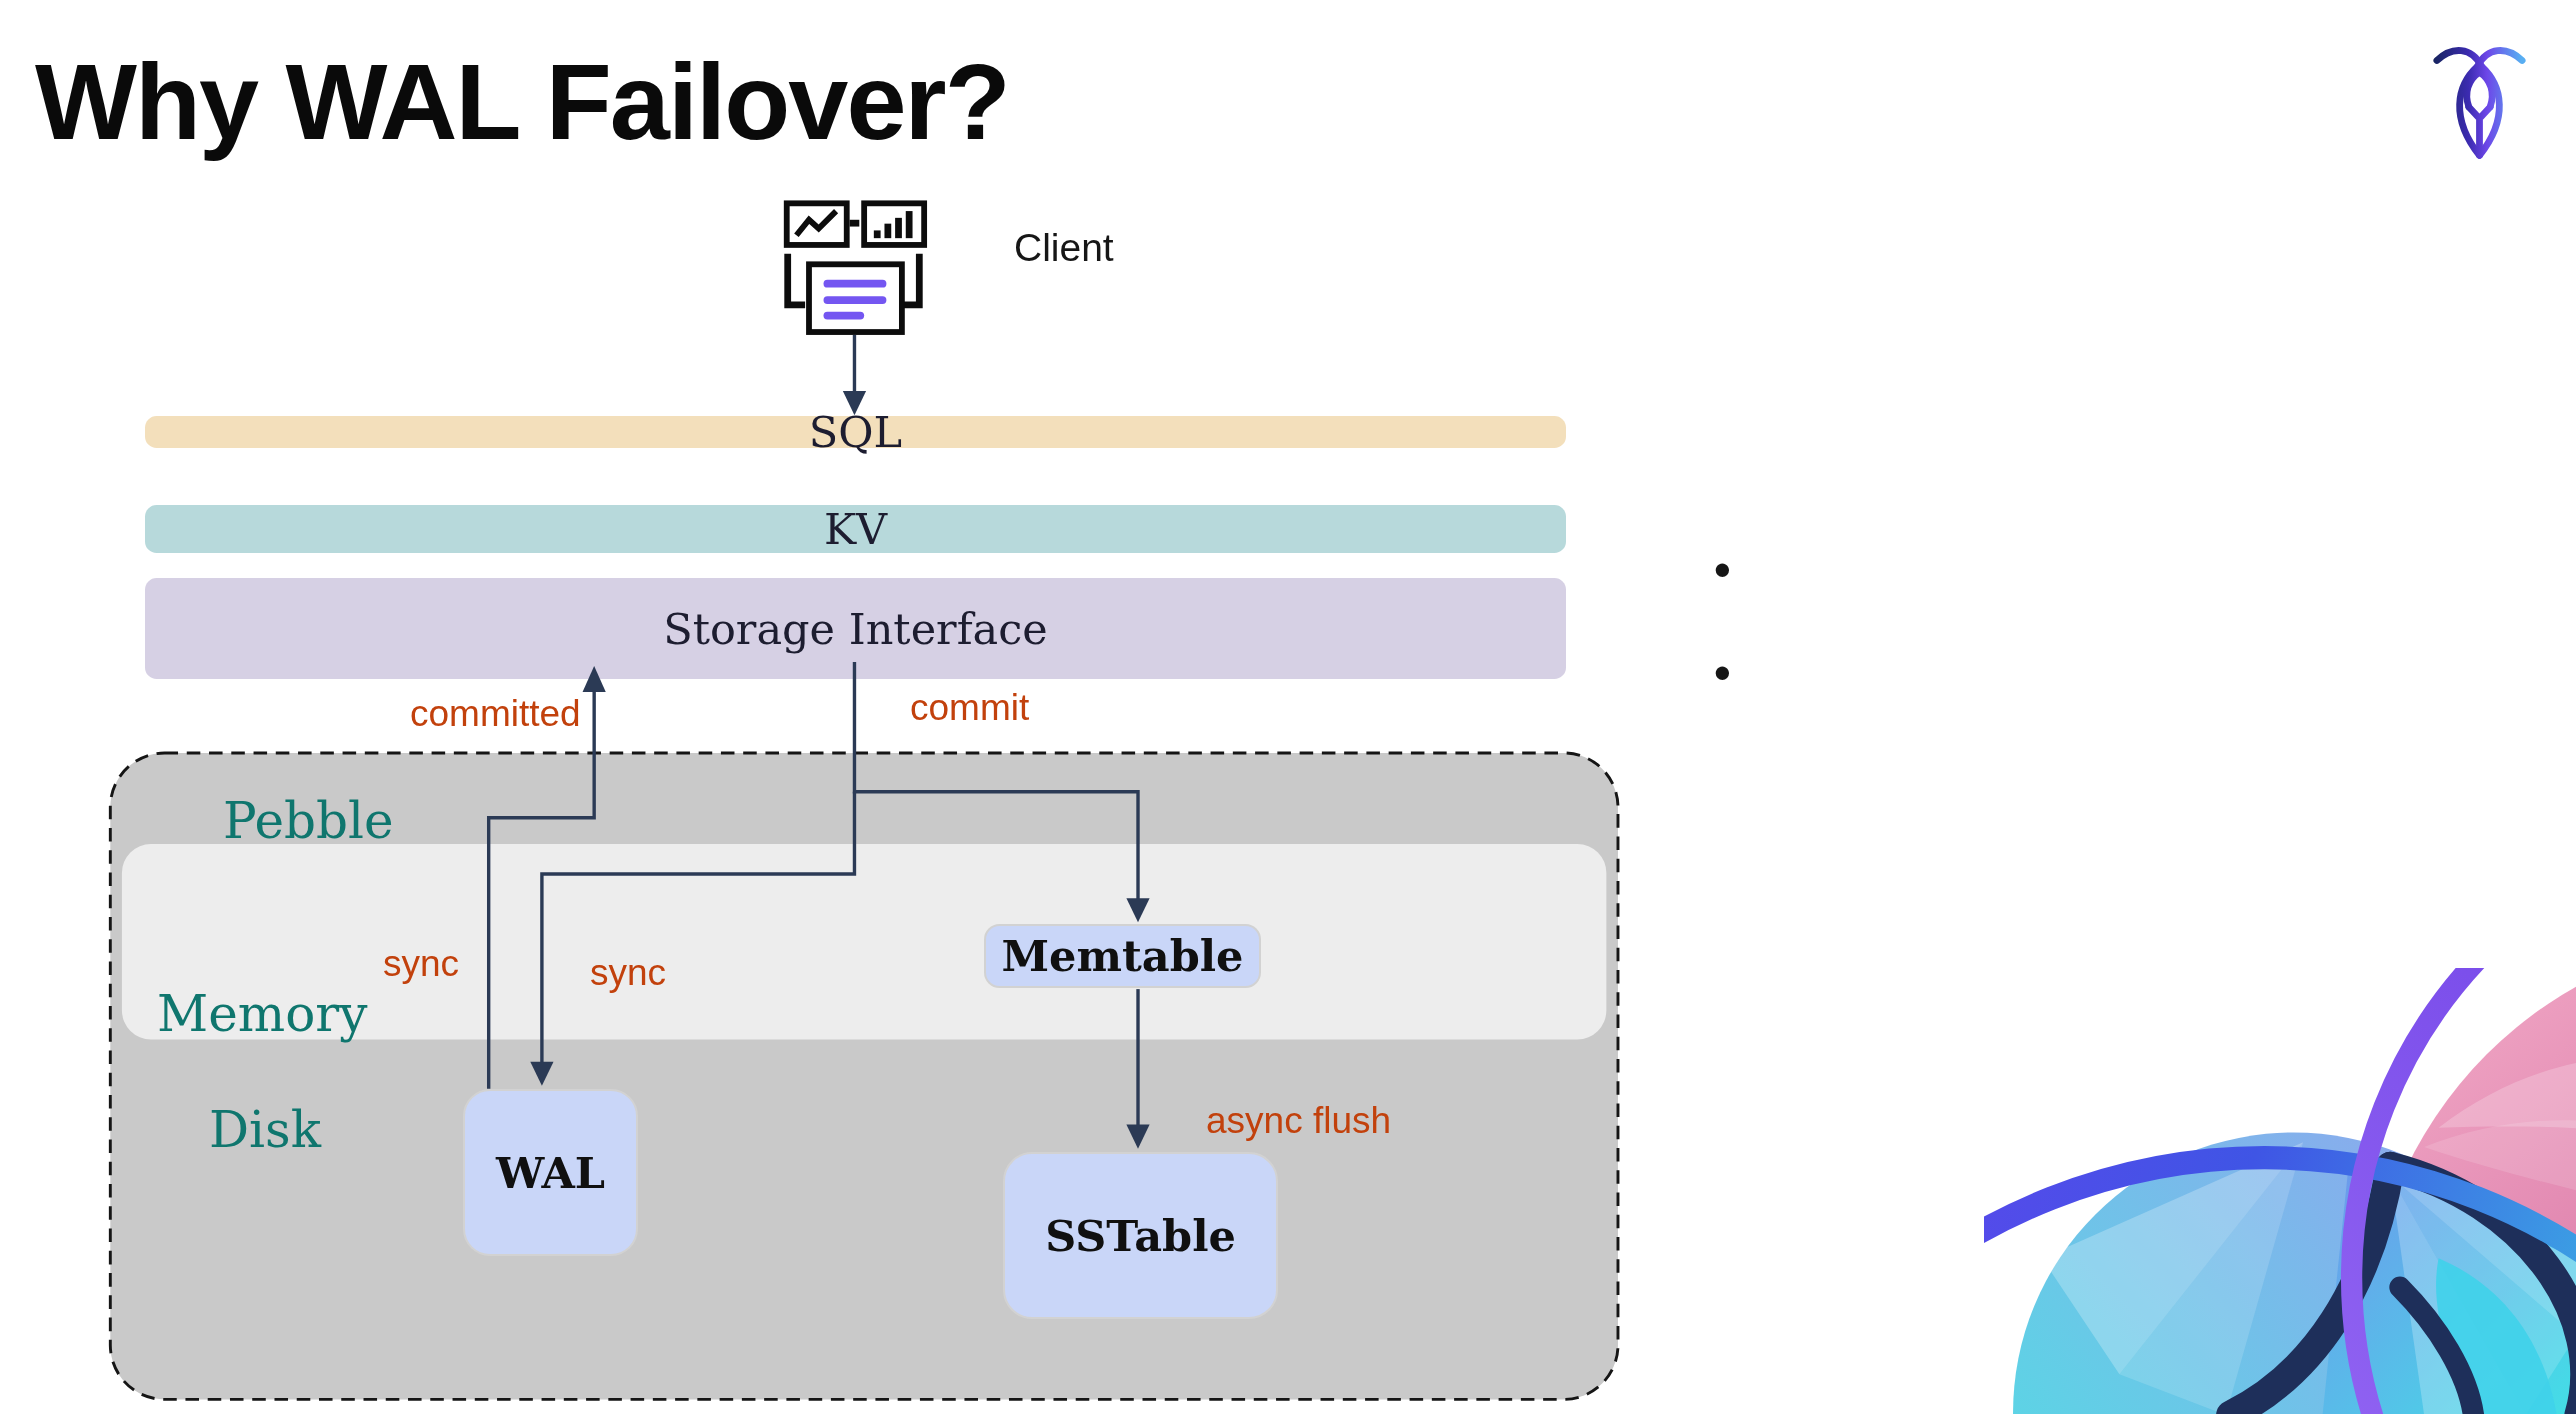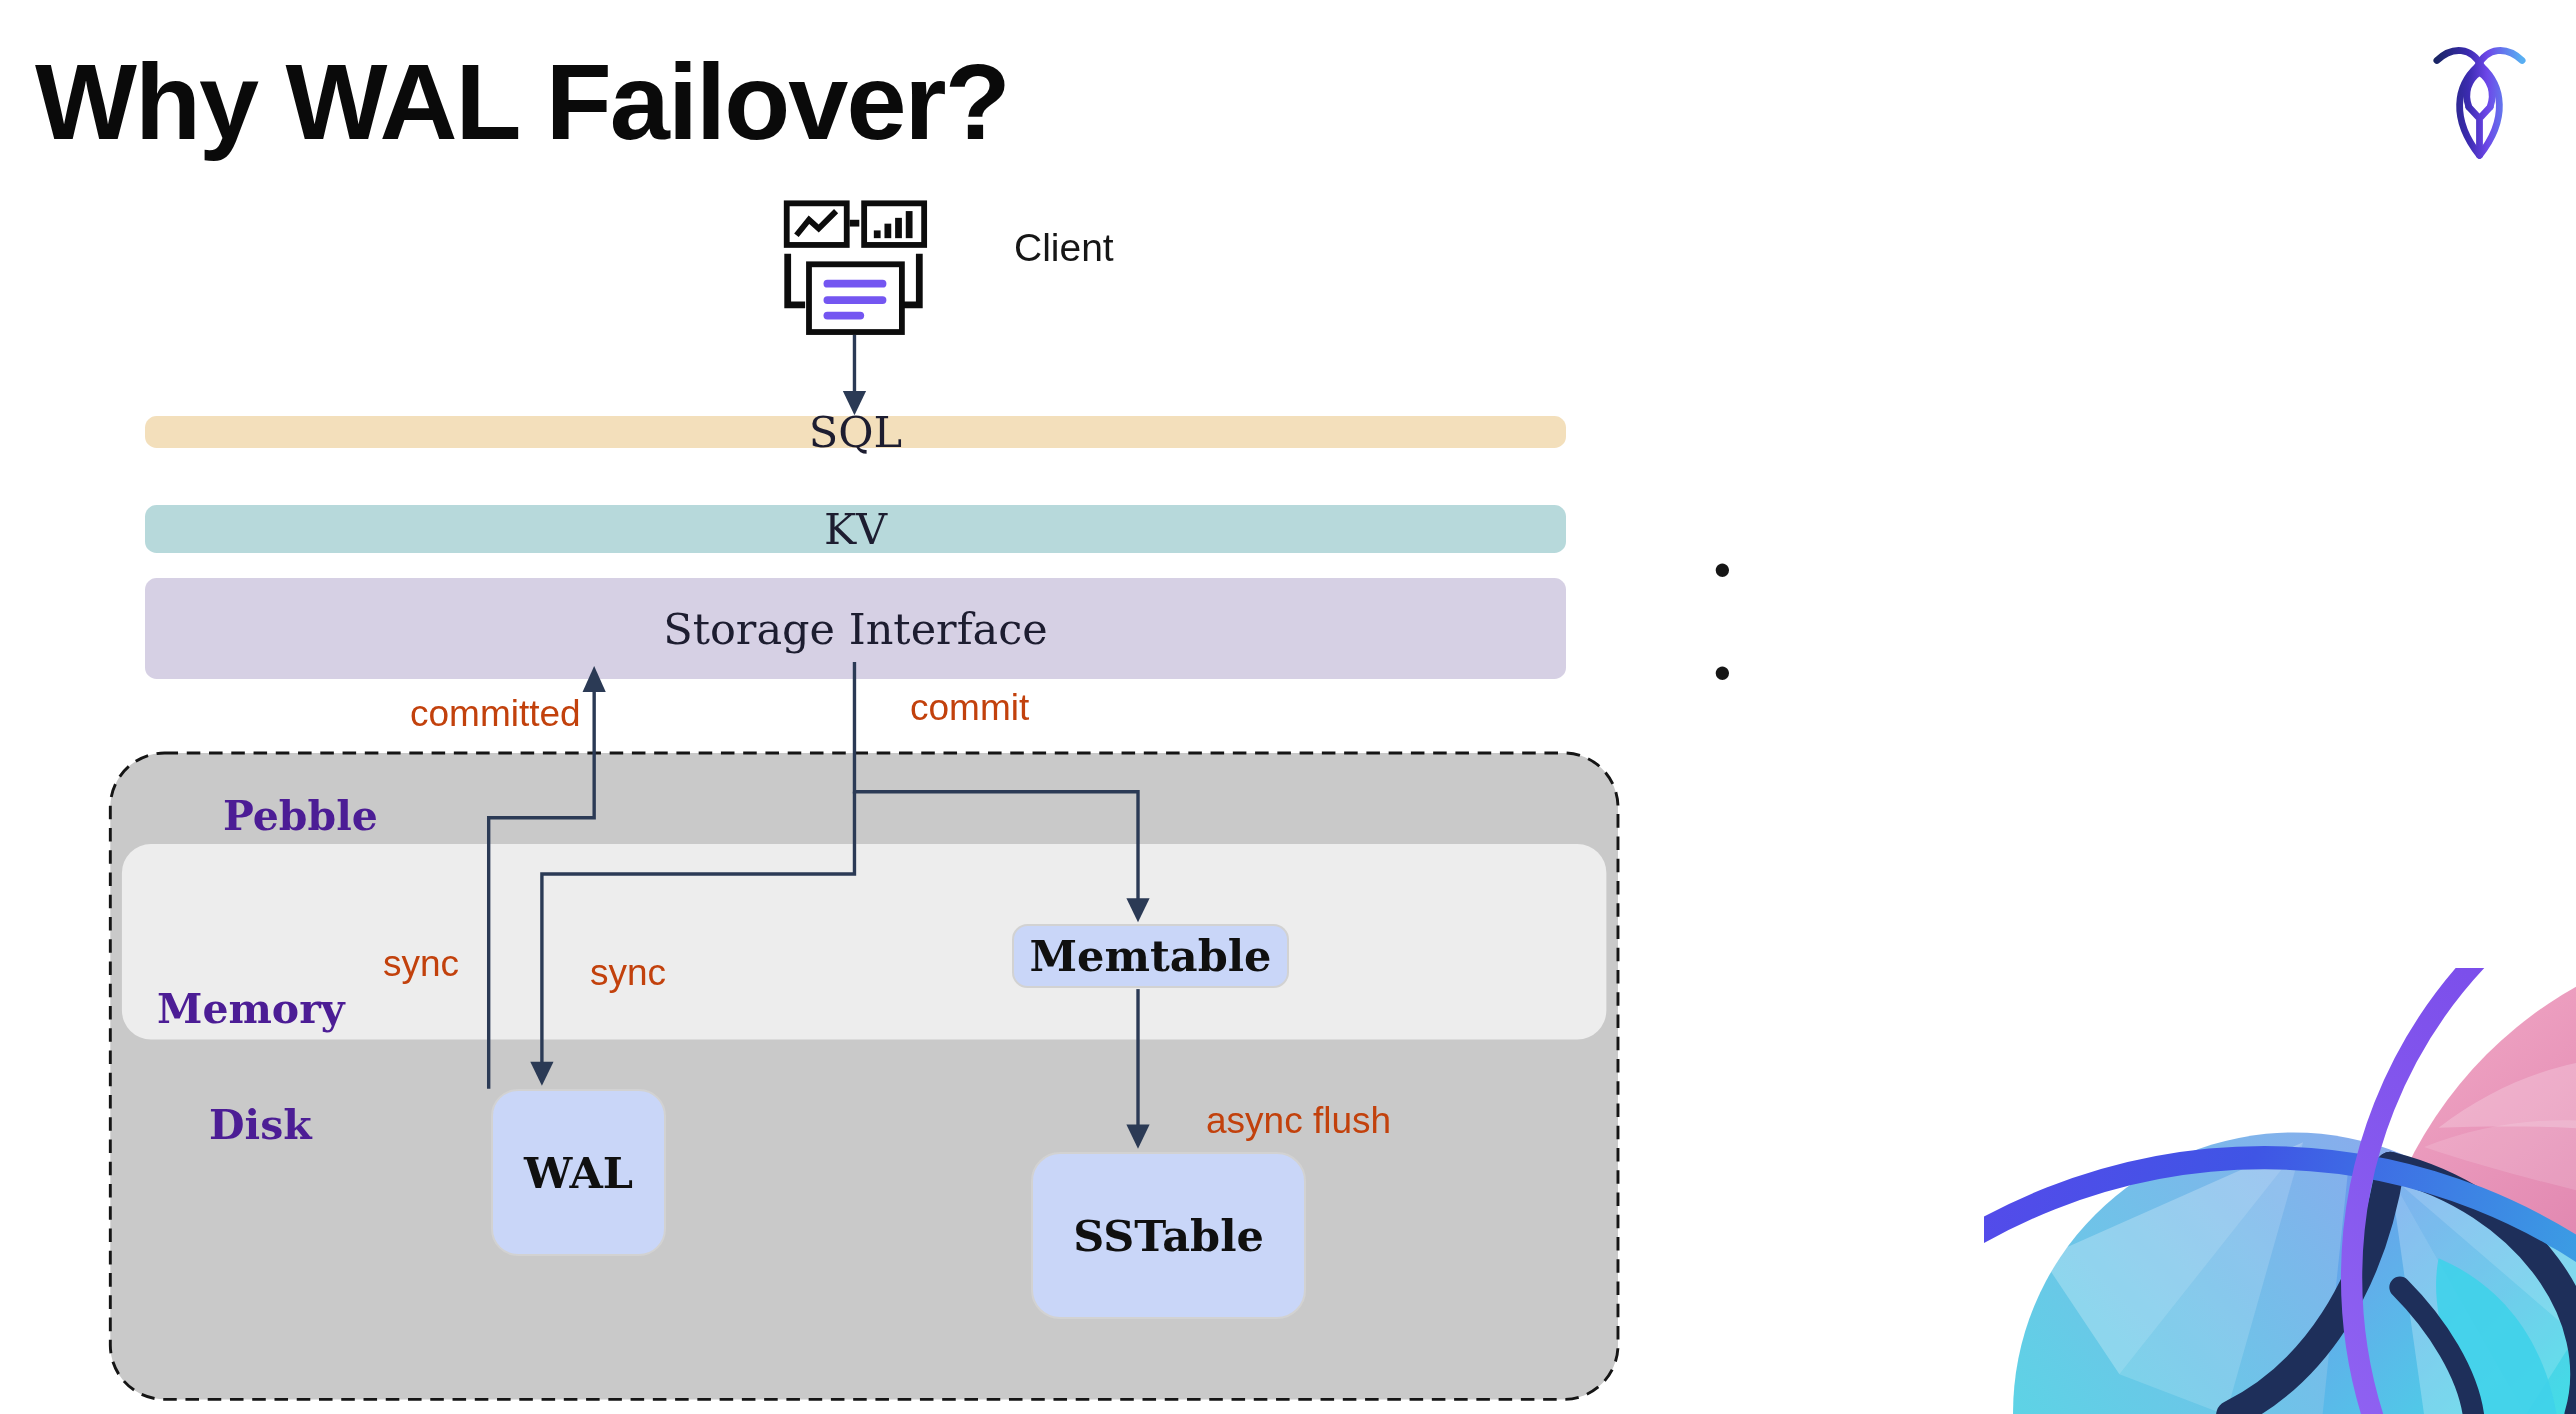--- a/index.html
+++ b/index.html
@@ -13,25 +13,25 @@
        font-family:"Liberation Sans","DejaVu Sans",sans-serif;color:#141414;}
   .abs{position:absolute;}
   .title{left:35px;top:39px;font-size:108px;font-weight:700;letter-spacing:-1.9px;color:#0a0a0a;
          font-family:"Liberation Sans","DejaVu Sans",sans-serif;}
   .layer-bar{left:145px;width:1421px;border-radius:11.6px;display:flex;align-items:center;justify-content:center;
              font-family:"DejaVu Serif","Liberation Serif",serif;font-size:43px;color:#1d1d30;z-index:1;}
   #bar-sql{top:416px;height:32px;background:var(--sql-bar);}
   #bar-kv{top:505px;height:48px;background:var(--kv-bar);}
   #bar-storage{top:578px;height:101px;background:var(--storage-bar);}
   .overlay{left:0;top:0;z-index:2;pointer-events:none;}
-  .serif-label{font-family:"DejaVu Serif","Liberation Serif",serif;font-size:41px;color:#4c1d95;z-index:3;white-space:nowrap;font-weight:bold;}
+  .serif-label{font-family:"DejaVu Serif","Liberation Serif",serif;font-size:50px;color:#0f766e;z-index:3;white-space:nowrap;}
   .edge-label{font-size:37px;color:#c2410c;z-index:3;white-space:nowrap;text-align:right;}
   .client-label{left:1014px;top:226px;font-size:39px;color:#161616;z-index:3;}
   .node-box{background:var(--box-fill);border:2.9px solid var(--box-border);display:flex;align-items:center;justify-content:center;
-            font-family:"DejaVu Serif","Liberation Serif",serif;font-weight:700;font-size:43px;color:#101010;z-index:3;margin-left:28px;}
+            font-family:"DejaVu Serif","Liberation Serif",serif;font-weight:700;font-size:43px;color:#101010;z-index:3;}
   #box-wal{left:463px;top:1089px;width:175px;height:167px;border-radius:27px;}
   #box-memtable{left:984px;top:924px;width:277px;height:64px;border-radius:15.5px;}
   #box-sstable{left:1003px;top:1152px;width:275px;height:167px;border-radius:29px;}
   .bullets{left:1713px;top:538px;width:774px;z-index:3;}
   .bullet-item{display:flex;align-items:flex-start;font-size:48px;line-height:62px;color:#161616;}
   .bullet-item + .bullet-item{margin-top:41px;}
   .bullet-dot{width:29px;font-size:31px;line-height:62px;margin-right:71px;flex:none;}
   .corner-art{left:1984px;top:968px;z-index:0;}
   .brand-logo{left:2433px;top:43px;z-index:3;}
 </style>

